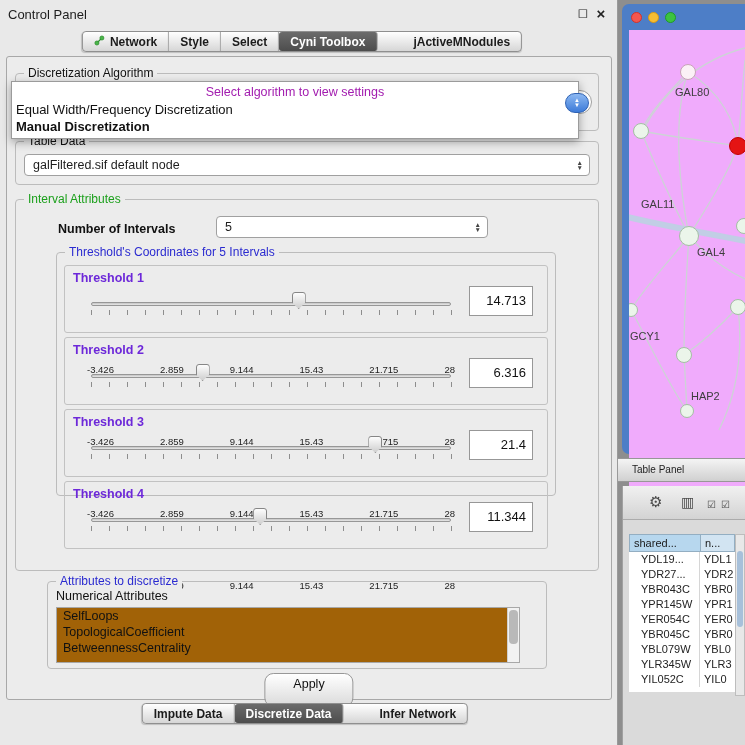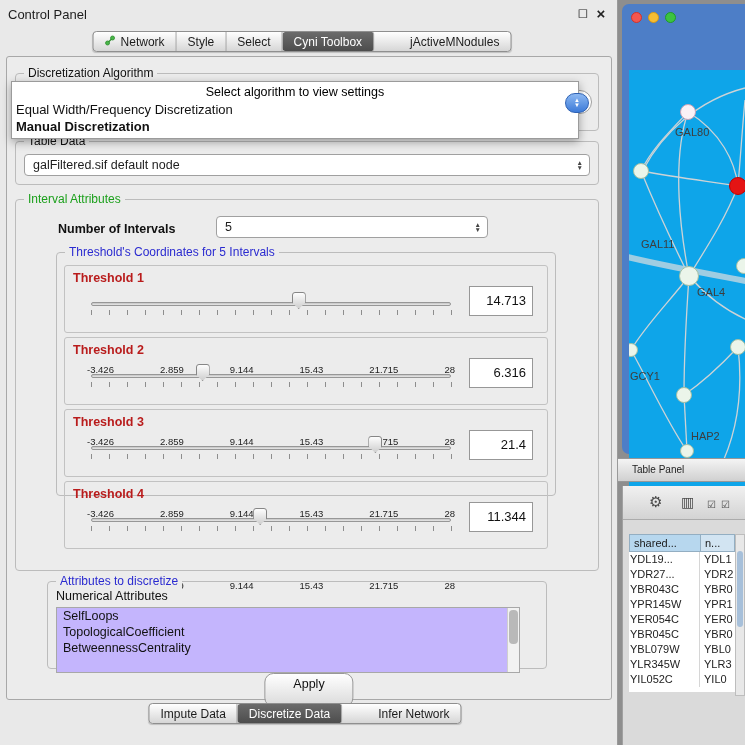--- a/index.html
+++ b/index.html
@@ -7,21 +7,21 @@
   body{font-family:"Liberation Sans",sans-serif;background:#8e8e8e;}
   .root{position:relative;width:745px;height:745px;background:#8e8e8e;overflow:hidden;}
 
   
   .control-panel{position:absolute;left:0;top:0;width:618px;height:745px;background:#e9e9e9;border-right:1px solid #9a9a9a;}
   .cp-title{position:absolute;left:8px;top:7px;font-size:13px;color:#1d1d1d;}
   .win-btn{position:absolute;top:5px;font-size:13px;color:#222;width:16px;text-align:center;cursor:default;}
   .win-btn.float{right:26px;}
   .win-btn.close{right:8px;font-weight:bold;font-size:15px;}
 
-  .seg-tabs{display:flex;align-items:stretch;height:21px;background:linear-gradient(#ffffff,#d6d6d6);border:1px solid #8f8f8f;border-radius:4px;overflow:hidden;box-shadow:0 1px 1px rgba(0,0,0,.18);}
+  .seg-tabs{display:flex;align-items:stretch;height:21px;background:linear-gradient(#ffffff,#d6d6d6);border:1px solid #8f8f8f;border-radius:4px;overflow:hidden;box-shadow:0 1px 1px rgba(0,0,0,.18);font-weight:bold;}
   .seg{display:flex;align-items:center;gap:5px;padding:0 11px;font-size:12px;color:#1c1c1c;border-right:1px solid #a6a6a6;white-space:nowrap;}
   .seg:last-child{border-right:none;margin-left:25px;}
   .seg.sel{background:linear-gradient(#6b6b6b,#4d4d4d);color:#fff;border-radius:3px;}
   .top-tabs{position:absolute;top:31px;left:302px;transform:translateX(-50%);}
   .bottom-tabs{position:absolute;top:703px;left:305px;transform:translateX(-50%);}
 
   .cp-main{position:absolute;left:6px;top:56px;width:606px;height:644px;background:#ececec;border:1px solid #a8a8a8;border-radius:3px;}
 
   .group{position:absolute;border:1px solid #bcbcbc;border-radius:4px;}
   .legend{position:absolute;top:-8px;left:8px;background:#ececec;padding:0 4px;font-size:12px;color:#111;line-height:15px;white-space:nowrap;}
@@ -29,79 +29,79 @@
   .legend.blue{color:#2a2ad0;}
 
   .combo{position:absolute;background:#fff;border:1px solid #a0a0a0;border-radius:4px;font-size:12.5px;color:#1d1d1d;display:flex;align-items:center;padding:0 22px 0 8px;white-space:nowrap;overflow:hidden;}
   .stepper{position:absolute;right:6px;top:50%;transform:translateY(-50%);display:flex;flex-direction:column;align-items:center;line-height:5px;font-size:6.5px;color:#444;}
 
   
   .algo-group{left:8px;top:16px;width:584px;height:58px;}
   .algo-combo{left:8px;top:16px;width:568px;height:24px;border-radius:12px;}
   .blue-cap{position:absolute;right:2px;top:2px;width:24px;height:20px;border-radius:10px;background:linear-gradient(#8cb8f2,#3d7bd8);border:1px solid #2f62b4;z-index:45;display:flex;flex-direction:column;align-items:center;justify-content:center;line-height:5px;font-size:6px;color:#fff;}
   .algo-popup{position:absolute;left:4px;top:24px;width:568px;height:58px;background:#fff;border:1px solid #9b9b9b;box-shadow:0 3px 9px rgba(0,0,0,.35);z-index:40;}
-  .popup-ph{text-align:center;color:#000000;font-size:12.5px;line-height:17px;padding-top:2px;}
+  .popup-ph{text-align:center;color:#a21caf;font-size:12.5px;line-height:17px;padding-top:2px;}
   .popup-opt{font-size:13px;color:#111;line-height:17px;padding-left:4px;white-space:nowrap;}
   .popup-opt.bold{font-weight:bold;}
 
   .tabledata-group{left:8px;top:84px;width:584px;height:44px;}
   .tabledata-combo{left:8px;top:12px;width:566px;height:22px;}
 
   .interval-group{left:8px;top:142px;width:584px;height:372px;}
   .num-label{position:absolute;left:42px;top:22px;font-size:12.5px;font-weight:bold;color:#111;}
   .num-combo{left:200px;top:16px;width:272px;height:22px;}
 
   .thr-group{left:40px;top:52px;width:500px;height:244px;padding-top:12px;}
   .thr-panel{position:relative;width:484px;height:68px;margin:0 0 4px 7px;border:1px solid #c2c2c2;border-radius:3px;}
-  .thr-label{position:absolute;left:8px;top:5px;font-size:12.5px;font-weight:bold;color:#b91c1c;}
+  .thr-label{position:absolute;left:8px;top:5px;font-size:12.5px;font-weight:bold;color:#6d28d9;}
   .slider-track{position:absolute;left:26px;top:36px;width:360px;height:4px;background:linear-gradient(#c4c4c4,#e9e9e9);border:1px solid #979797;border-radius:2px;}
   .slider-thumb{position:absolute;top:26px;left:calc(26px + var(--percent) * 3.6px - 7px);width:14px;height:17px;background:linear-gradient(#fdfdfd,#cfcfcf);border:1px solid #868686;border-radius:3px 3px 0 0;clip-path:polygon(0 0,100% 0,100% 60%,50% 100%,0 60%);}
   .ticks{position:absolute;left:26px;top:44px;width:361px;height:5px;background:repeating-linear-gradient(to right,#8d8d8d 0 1px,transparent 1px 18px);}
   .scale{position:absolute;left:22px;top:50px;width:368px;display:flex;justify-content:space-between;margin-top:48px;}
   .scale-lab{font-size:9.5px;color:#222;}
   .valbox{position:absolute;left:404px;top:20px;width:64px;height:30px;background:#fff;border:1px solid #979797;font-size:13px;color:#111;text-align:right;line-height:28px;padding-right:6px;}
 
   .attr-group{left:40px;top:524px;width:500px;height:88px;}
   .attr-label{position:absolute;left:8px;top:7px;font-size:12.5px;font-weight:normal;color:#111;}
-  .attr-list{position:absolute;left:8px;top:25px;width:464px;height:66px;background:#c4b5fd;border:1px solid #a8a8a8;overflow:hidden;}
+  .attr-list{position:absolute;left:8px;top:25px;width:464px;height:56px;background:#a16207;border:1px solid #a8a8a8;overflow:hidden;}
   .attr-item{font-size:12.5px;color:#111;line-height:15px;padding:1px 0 0 6px;white-space:nowrap;}
   .list-scrollbar{position:absolute;right:0;top:0;bottom:0;width:12px;background:#f2f2f2;border-left:1px solid #cfcfcf;}
   .list-thumb{position:absolute;left:1px;top:2px;width:9px;height:34px;background:#b9b9b9;border-radius:4px;}
 
   .apply-btn{position:absolute;left:50%;transform:translateX(-50%);top:616px;height:34px;padding:0 28px;background:linear-gradient(#ffffff,#dadada);border:1px solid #989898;border-radius:9px;font-size:12.5px;line-height:20px;color:#111;white-space:nowrap;}
 
   
   .right-region{position:absolute;left:618px;top:0;width:127px;height:745px;background:#8e8e8e;}
   .net-window{position:absolute;left:4px;top:4px;width:123px;height:450px;background:#4d7ec7;border-radius:7px 0 0 7px;}
   .light{position:absolute;top:8px;width:11px;height:11px;border-radius:50%;}
   .light.red{left:9px;background:#f4564e;border:1px solid #cf342c;}
   .light.yellow{left:26px;background:#f7bd32;border:1px solid #d69a16;}
   .light.green{left:43px;background:#3cc341;border:1px solid #1f9c28;}
-  .net-canvas{position:absolute;left:7px;top:26px;width:116px;height:458px;background:#0ea5e9;overflow:hidden;margin-top:40px;}
+  .net-canvas{position:absolute;left:7px;top:26px;width:116px;height:458px;background:#f0abfc;overflow:hidden;}
   .net-canvas svg{position:absolute;left:0;top:0;}
   .net-node{position:absolute;left:calc((var(--x) - var(--r))*1px);top:calc((var(--y) - var(--r))*1px);width:calc(var(--r)*2px);height:calc(var(--r)*2px);border-radius:50%;background:var(--fill,#ebf5ea);border:1px solid var(--stroke,#a3bfa3);}
   .net-label{position:absolute;left:calc(var(--x)*1px);top:calc(var(--y)*1px);font-size:11px;color:#3d3d3d;white-space:nowrap;}
 
   .tp-header{position:absolute;left:0;top:458px;width:127px;height:24px;background:linear-gradient(#f4f4f4,#d0d0d0);border-top:1px solid #979797;border-bottom:1px solid #979797;font-size:10px;color:#1d1d1d;line-height:22px;padding-left:14px;}
 
   .table-window{position:absolute;left:4px;top:486px;width:123px;height:259px;background:#dadada;border-left:1px solid #a0a0a0;}
   .tw-toolbar{position:absolute;left:0;top:0;width:100%;height:34px;background:linear-gradient(#f1f1f1,#d3d3d3);border-bottom:1px solid #ababab;}
   .tb-icon{position:absolute;top:8px;font-size:15px;color:#4a4a4a;line-height:16px;}
   .tb-icon.gear{left:26px;}
   .tb-icon.cols{left:58px;font-size:14px;}
   .tb-icon.chk1{left:84px;font-size:10px;top:11px;}
   .tb-icon.chk2{left:98px;font-size:10px;top:11px;}
   .tw-headrow{position:absolute;left:6px;top:48px;height:18px;display:flex;}
   .tw-hcell{font-size:11px;color:#1a1a1a;line-height:17px;padding-left:4px;border:1px solid #93aec2;white-space:nowrap;overflow:hidden;}
   .tw-hcell.c1{width:72px;background:#b7d7ee;}
   .tw-hcell.c2{width:34px;background:#d2e4f2;border-left:none;}
   .tw-body{position:absolute;left:6px;top:66px;width:106px;height:140px;background:#fff;overflow:hidden;}
   .tw-row{display:flex;height:15px;}
   .tw-cell{font-size:11px;color:#232323;line-height:15px;white-space:nowrap;overflow:hidden;}
-  .tw-cell.c1{width:70px;padding-left:1px;}
+  .tw-cell.c1{width:70px;padding-left:12px;}
   .tw-cell.c2{width:36px;padding-left:4px;border-left:1px solid #d6d6d6;}
   .tw-scrollbar{position:absolute;left:112px;top:48px;width:10px;height:162px;background:#e8e8e8;border:1px solid #bdbdbd;}
   .tw-thumb{position:absolute;left:1px;top:16px;width:6px;height:76px;background:#a7c0da;border-radius:3px;}
 </style>
 </head>
 <body>
 
 <div class="root">
 
   <div class="control-panel">

